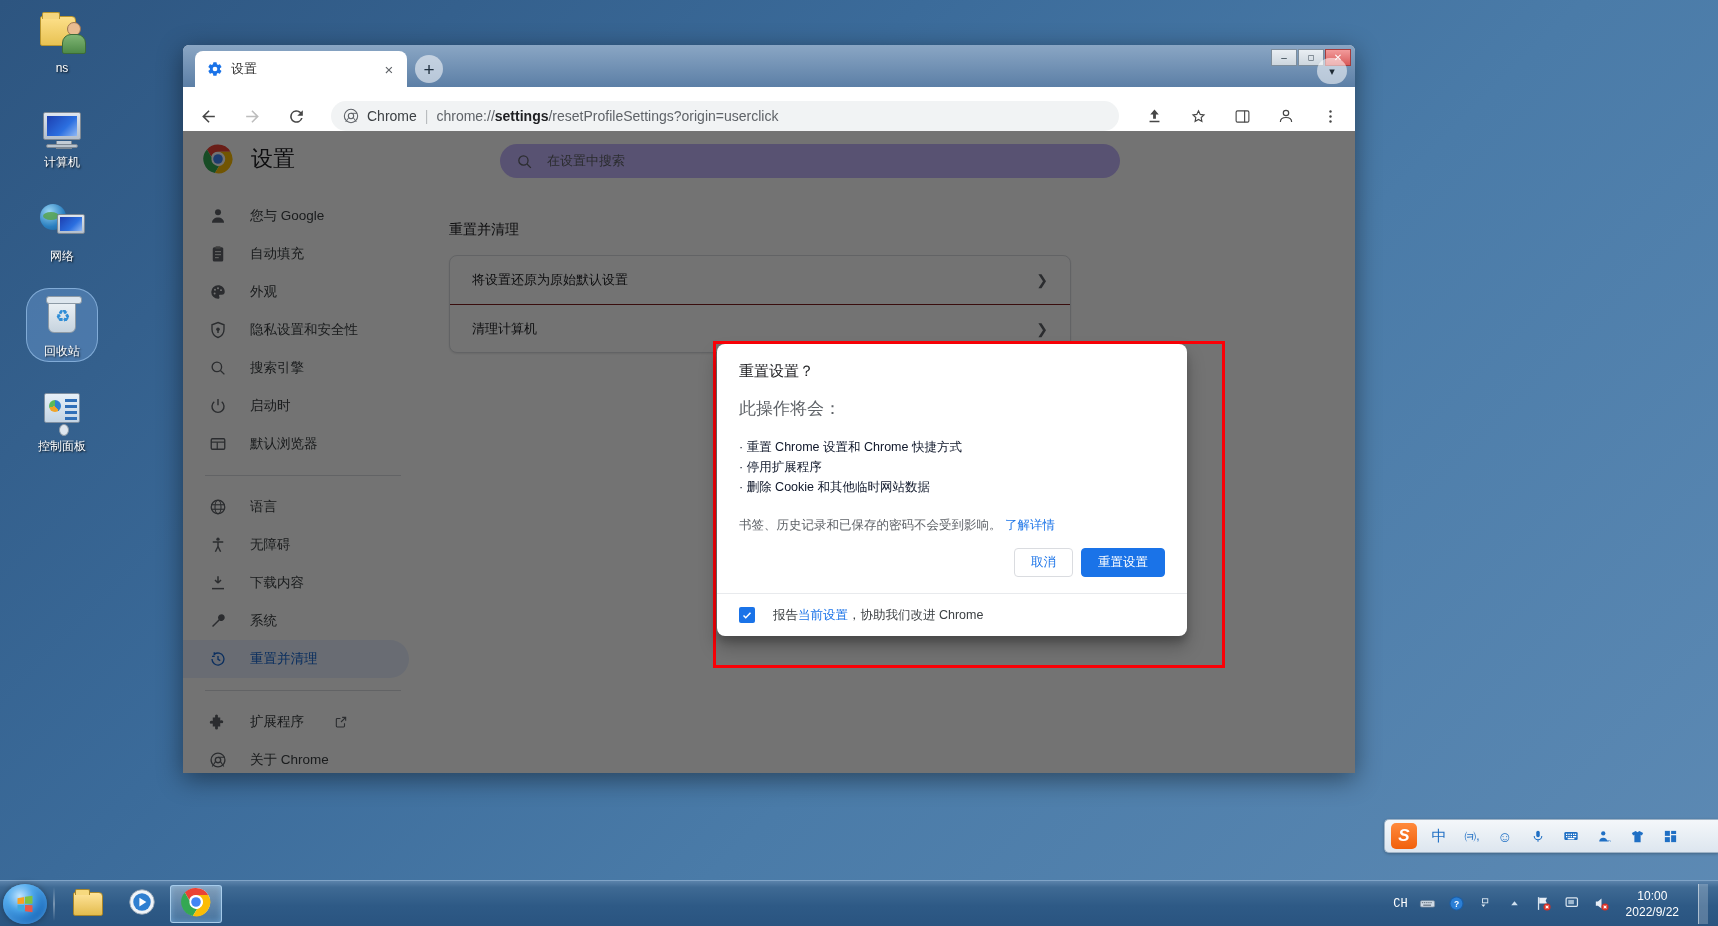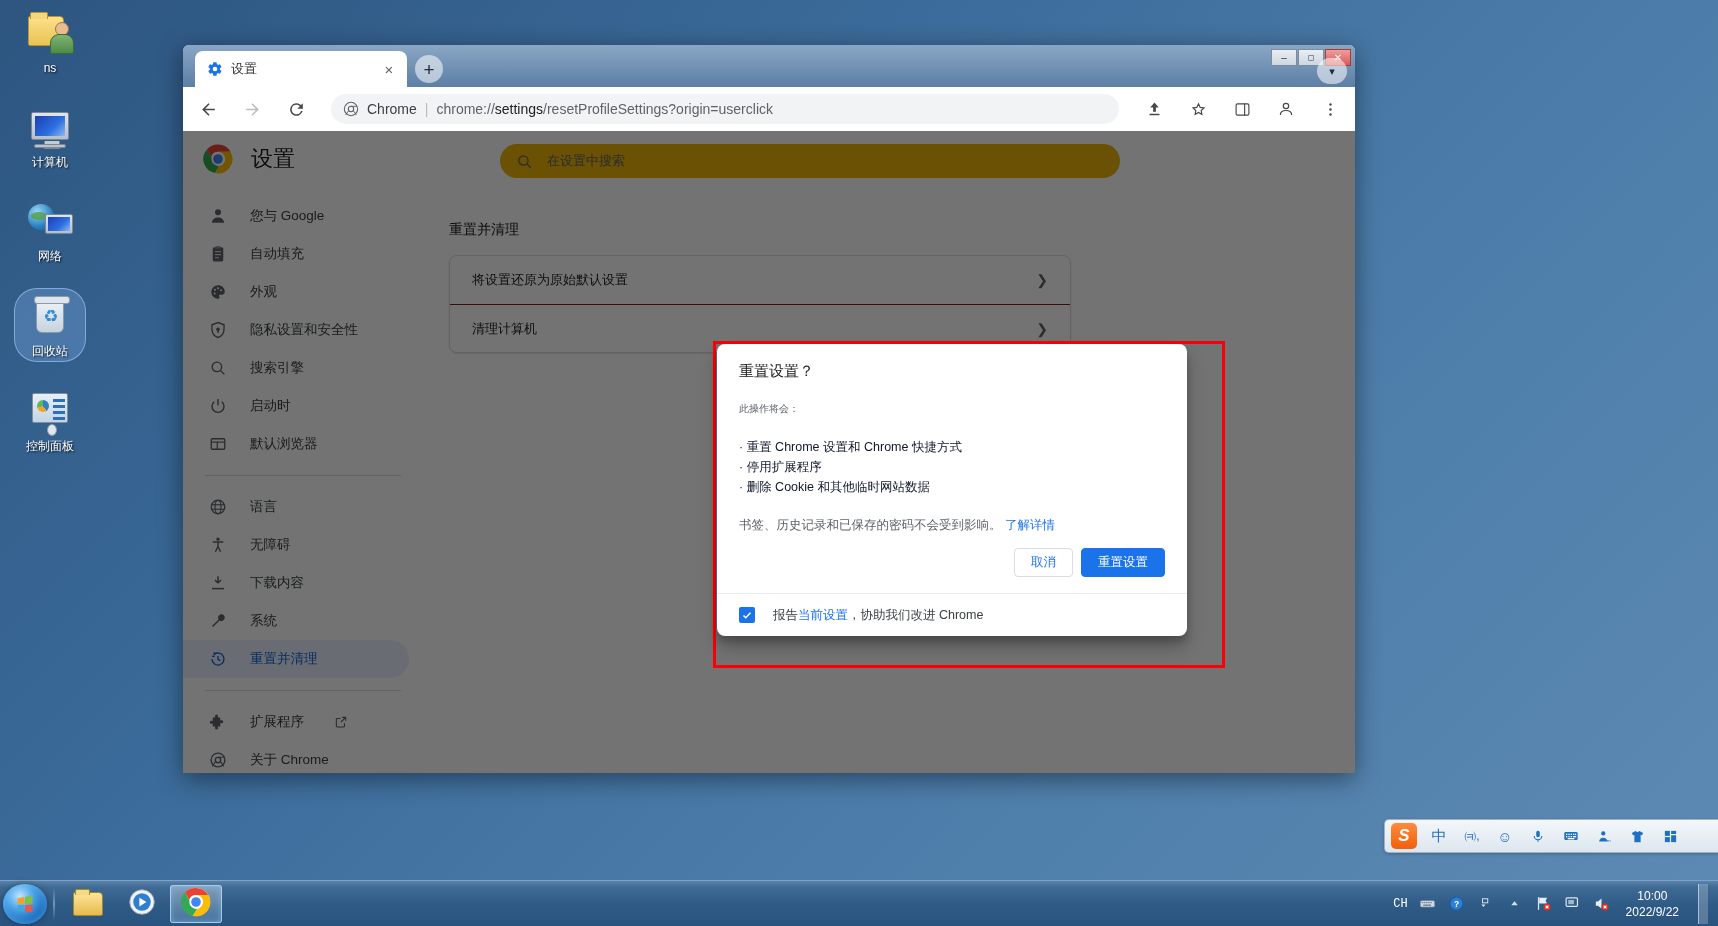--- a/index.html
+++ b/index.html
@@ -8,21 +8,21 @@
     overflow: hidden;
     font-family: "Liberation Sans", "DejaVu Sans", sans-serif;
   }
   body {
     background: linear-gradient(135deg, #2d5580 0%, #3b6b9a 35%, #4a7ba8 60%, #5d8ab4 100%);
     position: relative;
   }
 
   
   .desktop-icons {
-    position: absolute; left: 4px; top: 0; width: 92px;
+    position: absolute; left: 16px; top: 0; width: 92px;
   }
   .desk-icon {
     width: 72px; margin: 6px auto 0 auto; padding: 4px 2px 3px 2px;
     display: flex; flex-direction: column; align-items: center;
     text-align: center;
   }
   .desk-icon.selected {
     background: rgba(120,170,225,0.35);
     border: 1px solid rgba(160,200,240,0.65);
     border-radius: 2px;
@@ -126,52 +126,52 @@
   .win-btn.close { background: linear-gradient(#f29b9b,#d85a5a); color: #fff; border-color:#a43c3c; }
   .profile-chip {
     position: absolute; right: 8px; bottom: 3px;
     width: 30px; height: 26px; border-radius: 13px;
     background: rgba(255,255,255,0.55);
     display:flex; align-items:center; justify-content:center;
     color:#1f2a33; font-size:11px;
   }
 
   .toolbar {
-    height: 44px; background: #fff; display: flex; align-items: center;
+    height: 44px; background: #fff; display: flex; align-items: flex-end;
     padding: 0 10px; gap: 14px;
   }
   .tb-icon {
     width: 30px; height: 30px; border-radius: 50%;
     display: flex; align-items: center; justify-content: center;
     color: #474747; flex: 0 0 30px;
   }
   .tb-icon.dim { color: #bdbdbd; }
   .omnibox {
     flex: 1; height: 30px; background: #f1f3f4; border-radius: 16px;
     display: flex; align-items: center; padding: 0 12px; gap: 8px;
     font-size: 14px; color: #202124; margin: 0 6px;
   }
   .omni-chrome { color:#3c4043; font-size: 14px; }
   .omni-sep { color:#b9bcbf; }
   .omni-url { color:#5f6368; }
-  .omni-url b { color:#202124; font-weight: 400; }
+  .omni-url b { color:#202124; font-weight: 700; }
 
   
   .settings-page { height: 642px; background: #ffffff; position: relative; }
   .settings-dim { position:absolute; inset:0; background:#000; opacity:0.55; z-index:30; }
 
   .st-header {
     height: 56px; display: flex; align-items: center; gap: 18px; padding-left: 20px;
     background: #fff; position: relative;
   }
   .st-logo { width: 30px; height: 30px; flex:0 0 30px; }
   .st-title { font-size: 22px; color: #202124; }
   .st-search {
     position: absolute; left: 317px; top: 13px; width: 620px; height: 34px;
-    background: #eab308; border-radius: 18px; display:flex; align-items:center; gap: 14px;
+    background: #c4b5fd; border-radius: 18px; display:flex; align-items:center; gap: 14px;
     padding: 0 16px; font-size: 13px; color: #5f6368;
   }
   .st-body { display: flex; height: 586px; background: #fff; }
   .st-side { width: 240px; padding-top: 6px; }
   .side-group { padding: 4px 0; }
   .side-div { height: 1px; background: #dadce0; margin: 8px 22px 8px 22px; }
   .side-item {
     height: 38px; display: flex; align-items: center; gap: 22px;
     padding-left: 25px; font-size: 13.5px; color: #3c4043;
     border-radius: 0 19px 19px 0; margin-right: 14px;
@@ -201,21 +201,21 @@
     border: 3px solid #fb0007; z-index: 60; pointer-events:none;
   }
   .dialog {
     position: absolute; left: 534px; top: 299px; width: 470px; height: 292px;
     background: #fff; border-radius: 8px; z-index: 61;
     box-shadow: 0 11px 18px rgba(0,0,0,0.25), 0 6px 6px rgba(0,0,0,0.16);
     display: flex; flex-direction: column; overflow: hidden;
   }
   .dlg-body { padding: 18px 22px 0 22px; flex: 1; }
   .dlg-title { font-size: 15px; color: #202124; font-weight: 500; margin-bottom: 18px; }
-  .dlg-p { font-size: 10px; color: #5f6368; line-height: 20px; }
+  .dlg-p { font-size: 17px; color: #5f6368; line-height: 20px; }
   .dlg-list { margin-top: 18px; }
   .dlg-list div { font-size: 12.5px; color: #0f172a; line-height: 20px; }
   .dlg-note { margin-top: 20px; font-size: 12.5px; color: #5f6368; }
   .dlg-link { color: #1a73e8; text-decoration: none; }
   .dlg-actions {
     display: flex; justify-content: flex-end; gap: 8px; padding: 14px 22px 16px 16px;
   }
   .btn {
     height: 29px; padding: 0 16px; border-radius: 4px; font-size: 12.5px;
     display: flex; align-items: center; justify-content: center; font-family: "Liberation Sans", sans-serif;

